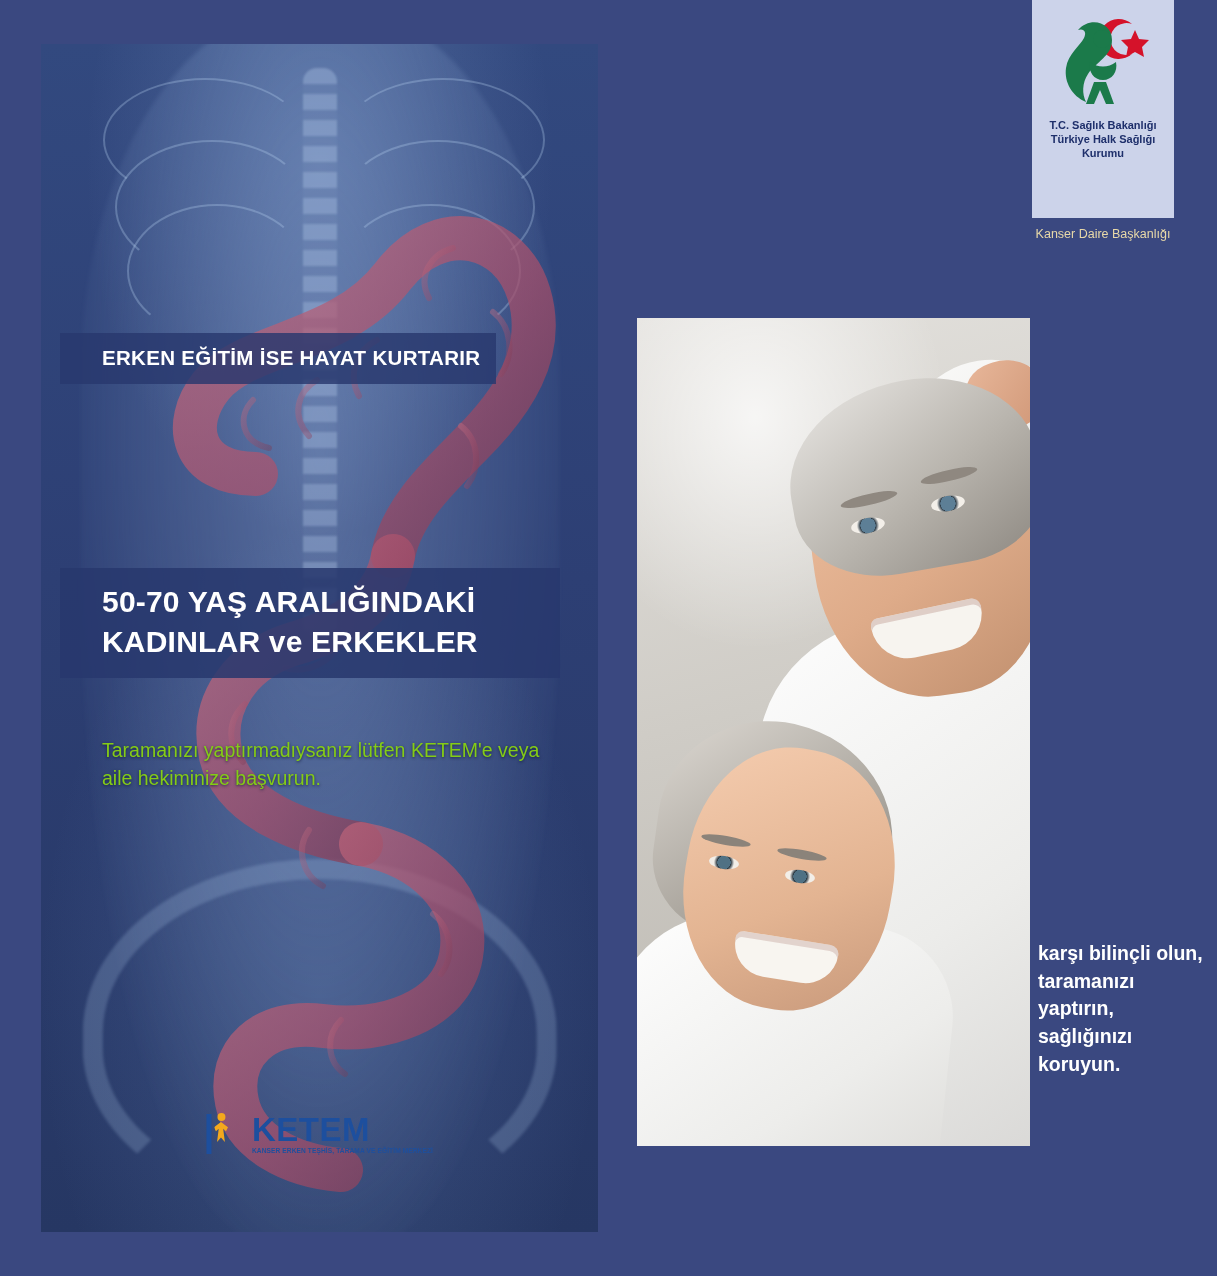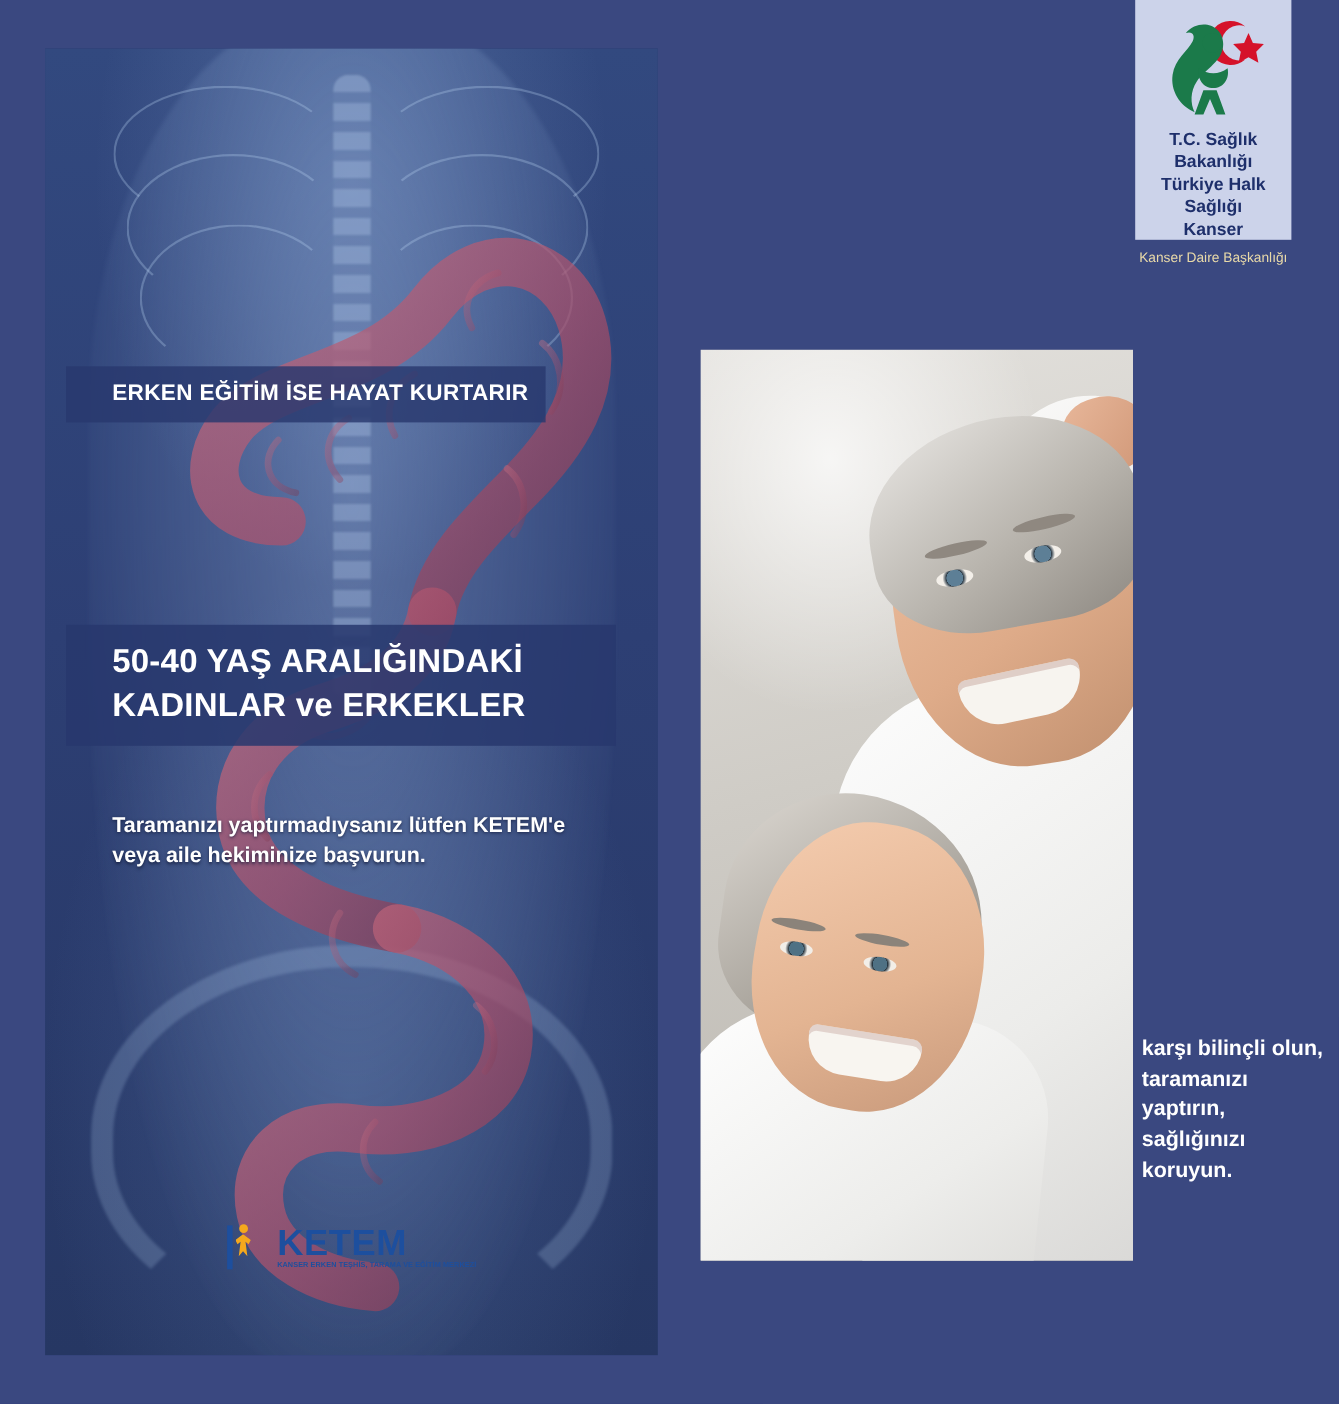--- a/index.html
+++ b/index.html
@@ -121,22 +121,22 @@
     font-weight: bold;
     font-size: 30px;
     line-height: 1.33;
     letter-spacing: 0.2px;
   }
   .apply-text {
     position: absolute;
     left: 61px;
     top: 692px;
     width: 460px;
-    color: #ffffff;
-    font-weight: bold;
+    color: #84cc16;
+    font-weight: normal;
     font-size: 19.5px;
     line-height: 1.45;
     text-shadow: 0 1px 3px rgba(20,28,60,0.85);
   }
   .value-line {
     position: absolute;
     left: 0;
     right: 0;
     top: 1012px;
     text-align: center;
@@ -228,23 +228,23 @@
     text-align: center;
   }
   .ministry-emblem {
     position: relative;
     width: 142px;
     height: 118px;
   }
   .ministry-caption {
     color: #1e2f6b;
     font-weight: bold;
-    font-size: 16px;
+    font-size: 11px;
     line-height: 1.28;
-    padding: 0 22px;
+    padding: 0 8px;
   }
   .ministry-sub {
     position: absolute;
     left: 1032px;
     top: 226px;
     width: 142px;
     text-align: center;
     color: #e8d9a8;
     font-size: 12.5px;
     line-height: 1.35;
@@ -468,21 +468,21 @@
           <path d="M300 596 C292 618 266 630 244 624" stroke-width="6" opacity="0.4"></path>
           <path d="M204 660 C186 676 186 702 202 718" stroke-width="6" opacity="0.4"></path>
           <path d="M268 786 C254 806 262 832 282 842" stroke-width="6" opacity="0.4"></path>
           <path d="M392 870 C410 884 414 912 400 930" stroke-width="6" opacity="0.4"></path>
           <path d="M300 976 C284 992 286 1018 304 1030" stroke-width="6" opacity="0.4"></path>
         </g>
       </svg>
     </div>
 
     <div class="kicker-block second">ERKEN EĞİTİM İSE HAYAT KURTARIR</div>
-    <div class="age-block">50-40 YAŞ ARALIĞINDAKİ KADINLAR ve ERKEKLER</div>
+    <div class="age-block">50-70 YAŞ ARALIĞINDAKİ KADINLAR ve ERKEKLER</div>
     <div class="apply-text">Taramanızı yaptırmadıysanız lütfen KETEM'e veya aile hekiminize başvurun.</div>
 
     <div class="ketem-logo">
       <div class="ketem-mark">
         <div class="bar"></div>
         <div class="person-head"></div>
         <div class="person-body"></div>
       </div>
       <div class="ketem-text">
         <div class="ketem-name">KETEM</div>
@@ -499,21 +499,21 @@
         <path d="M103 30 l4 9 l10 1 l-7 7 l2 10 l-9 -5 l-9 5 l2 -10 l-7 -7 l10 -1 z" fill="#d5122a"></path>
         <path d="M46 30 c12 -14 34 -8 34 10 c0 16 -16 22 -24 34 c-6 9 -6 20 -2 28 c-14 -6 -22 -20 -20 -34 c2 -14 14 -22 18 -30 c3 -6 0 -10 -6 -8 z" fill="#1b7a4a"></path>
         <path d="M70 48 a9 9 0 1 1 0.1 0 z" fill="#1b7a4a"></path>
         <path d="M58 62 c8 6 18 6 26 0 c2 10 -4 18 -13 18 c-9 0 -15 -8 -13 -18 z" fill="#1b7a4a"></path>
         <path d="M62 82 l-8 22 l8 0 l6 -14 l6 14 l8 0 l-8 -22 z" fill="#1b7a4a"></path>
       </svg>
     </div>
     <div class="ministry-caption">
       <div>T.C. Sağlık Bakanlığı</div>
       <div>Türkiye Halk Sağlığı</div>
-      <div>Kanser</div>
+      <div>Kurumu</div>
     </div>
   </div>
   <div class="ministry-sub">Kanser Daire Başkanlığı</div>
 
   <div class="photo">
     <div class="wall"></div>
     <div class="man-arm"></div>
     <div class="man-hand"></div>
     <div class="man-shirt"></div>
     <div class="man-head"></div>

